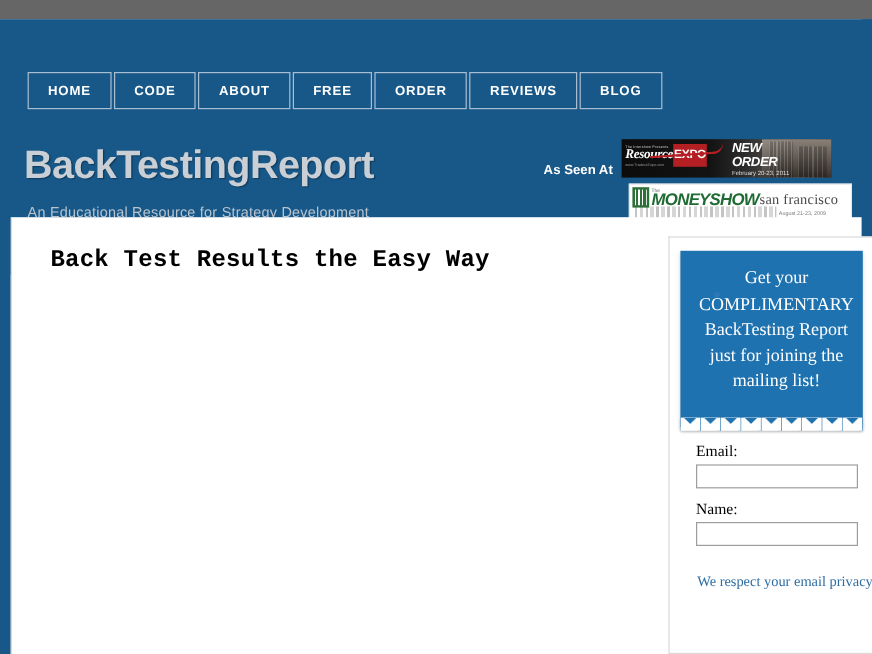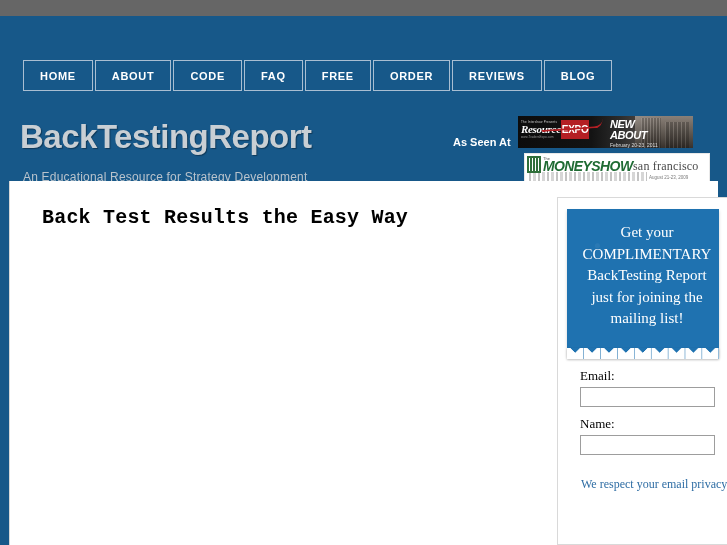--- a/index.html
+++ b/index.html
@@ -356,23 +356,22 @@
 <body>
 
 <div id="page">
 
   <div class="top-chrome"></div>
 
   <div class="site-header">
 
     <div class="nav">
       <div class="nav-item">HOME</div>
+      <div class="nav-item">CODE</div>
       <div class="nav-item">ABOUT</div>
-      <div class="nav-item">CODE</div>
-      <div class="nav-item">FAQ</div>
       <div class="nav-item">FREE</div>
       <div class="nav-item">ORDER</div>
       <div class="nav-item">REVIEWS</div>
       <div class="nav-item">BLOG</div>
     </div>
 
     <div class="logo">BackTestingReport</div>
     <div class="tagline">An Educational Resource for Strategy Development</div>
 
     <div class="seen-label">As Seen At</div>
@@ -381,21 +380,21 @@
       <div class="skyline"></div>
       <div class="te-left">
         <div class="te-swoosh"></div>
         <div class="te-tiny">The Intershow Presents</div>
         <div class="te-main">
           <span>Resource</span><span class="expo">EXPO</span>
         </div>
         <div class="te-url">www.TradersExpo.com</div>
       </div>
       <div class="ny">
-        <div class="ny-title">NEW ABOUT</div>
+        <div class="ny-title">NEW ORDER</div>
         <div class="ny-sub">February 20-23, 2011</div>
         <div class="ny-sub2">Marriott Marquis Hotel</div>
       </div>
     </div>
 
     <div class="badge-money">
       <div class="ms-sky"></div>
       <div class="ms-logo-sq"></div>
       <div class="ms-the">The</div>
       <div class="ms-name">MONEYSHOW</div>

